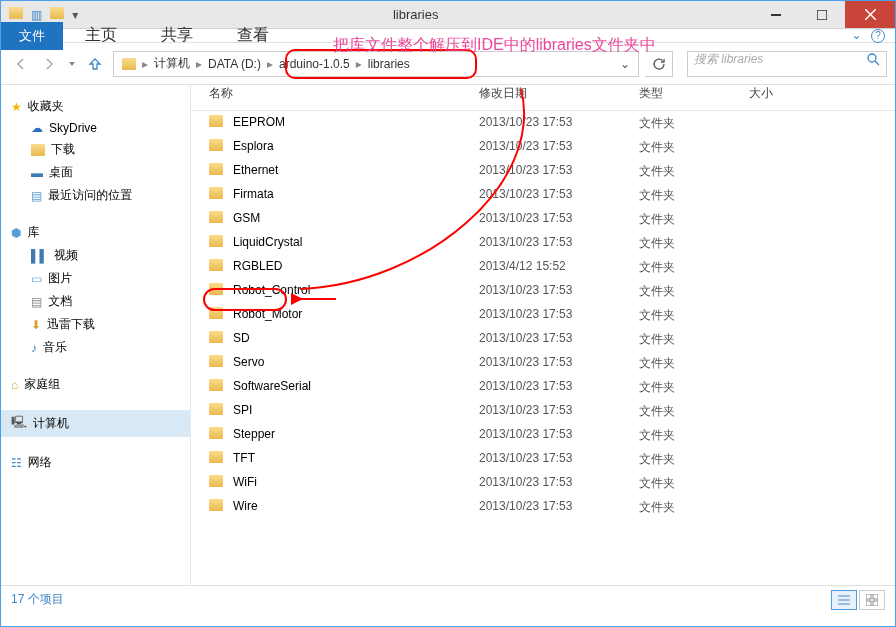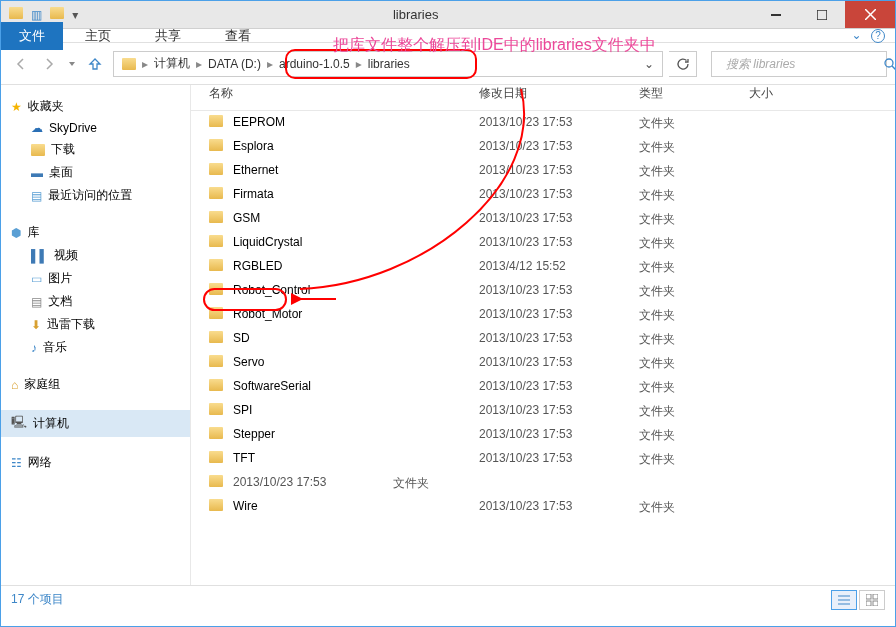--- a/index.html
+++ b/index.html
@@ -5,34 +5,34 @@
 *{margin:0;padding:0;box-sizing:border-box;font-family:"Microsoft YaHei","Segoe UI",sans-serif;font-size:12px}
 body{width:896px;height:627px;background:#fff;overflow:hidden;position:relative;border:1px solid #4ba0e8}
 .titlebar{height:28px;background:#e8e8e8;display:flex;align-items:center;border-bottom:1px solid #d0d0d0}
 .titlebar-icons{display:flex;align-items:center;padding-left:8px;gap:8px}
 .titlebar-title{flex:1;text-align:center;font-size:13px;color:#333}
 .win-controls{display:flex;height:100%}
 .win-btn{width:46px;display:flex;align-items:center;justify-content:center;color:#333}
 .win-close{background:#c9453a;color:#fff;width:50px}
 .ribbon{height:14px;background:#fff;display:flex;align-items:center;border-bottom:1px solid #e0e0e0}
 .ribbon-file{background:#1e74c0;color:#fff;padding:5px 18px;font-size:13px}
-.ribbon-tab{padding:21px 22px;font-size:13px;color:#333}
+.ribbon-tab{padding:21px 22px;font-size:16px;color:#333}
 .annotation{position:absolute;top:34px;left:332px;color:#ec4899;font-size:16px;z-index:10}
 .addrbar{height:42px;border-bottom:1px solid #e0e0e0;display:flex;align-items:center;padding:0 8px;gap:6px}
 .nav-arrows{display:flex;gap:4px;align-items:center}
 .nav-arrow{width:24px;height:24px;border-radius:2px;display:flex;align-items:center;justify-content:center;color:#888}
 .nav-up{color:#3e87c8}
 .addr-path{flex:1;height:26px;border:1px solid #ccc;display:flex;align-items:center;padding-left:4px;position:relative}
 .addr-seg{display:flex;align-items:center;padding:0 4px;color:#333;white-space:nowrap}
 .addr-sep{color:#888;padding:0 2px}
 .addr-hl{position:absolute;border:2px solid #ff0000;border-radius:10px;pointer-events:none}
 .addr-hl-1{left:171px;top:-3px;width:192px;height:30px}
 .addr-drop{margin-left:auto;padding:0 8px;color:#555}
 .refresh-btn{width:28px;height:26px;border:1px solid #ccc;border-left:none;display:flex;align-items:center;justify-content:center;color:#3e87c8}
-.search-box{width:176px;height:26px;border:1px solid #ccc;margin-left:8px;display:flex;align-items:center;padding:0 14px;color:#aaa}
+.search-box{width:200px;height:26px;border:1px solid #ccc;margin-left:8px;display:flex;align-items:flex-start;padding:0 6px;color:#aaa}
 .search-box input{border:none;outline:none;flex:1;color:#333;font-style:italic}
 .search-box input::placeholder{color:#aaa}
 .main{display:flex;height:500px}
 .sidebar{width:190px;border-right:1px solid #e8e8e8;padding:10px 0;overflow:hidden}
 .side-group{margin-bottom:14px}
 .side-head{display:flex;align-items:center;padding:3px 10px;gap:6px;font-size:13px}
 .side-item{display:flex;align-items:center;padding:3px 10px 3px 30px;gap:6px;font-size:13px}
 .side-selected{background:#d9e8f5}
 .star{color:#f5b400}
 .folder-i{width:14px;height:12px;background:linear-gradient(#f9dc8e,#e8b94e);border-radius:1px;display:inline-block}
@@ -315,20 +315,21 @@
           <span class="file-type">文件夹</span>
         </div>
         <div class="file-row">
           <span class="file-icon"><span class="folder-i"></span></span>
           <span class="file-name">TFT</span>
           <span class="file-date">2013/10/23 17:53</span>
           <span class="file-type">文件夹</span>
         </div>
         <div class="file-row">
           <span class="file-icon"><span class="folder-i"></span></span>
+          <span class="file-name">WiFi</span>
           <span class="file-date">2013/10/23 17:53</span>
           <span class="file-type">文件夹</span>
         </div>
         <div class="file-row">
           <span class="file-icon"><span class="folder-i"></span></span>
           <span class="file-name">Wire</span>
           <span class="file-date">2013/10/23 17:53</span>
           <span class="file-type">文件夹</span>
         </div>
       </div>

